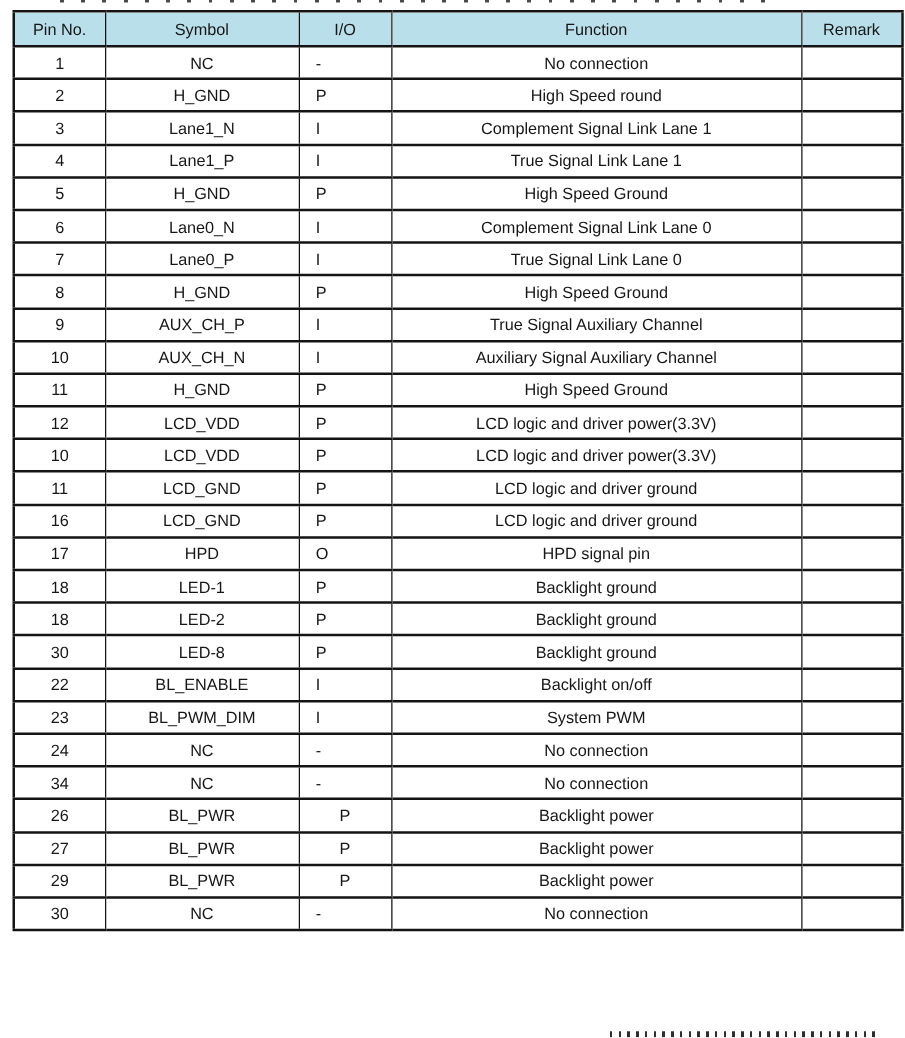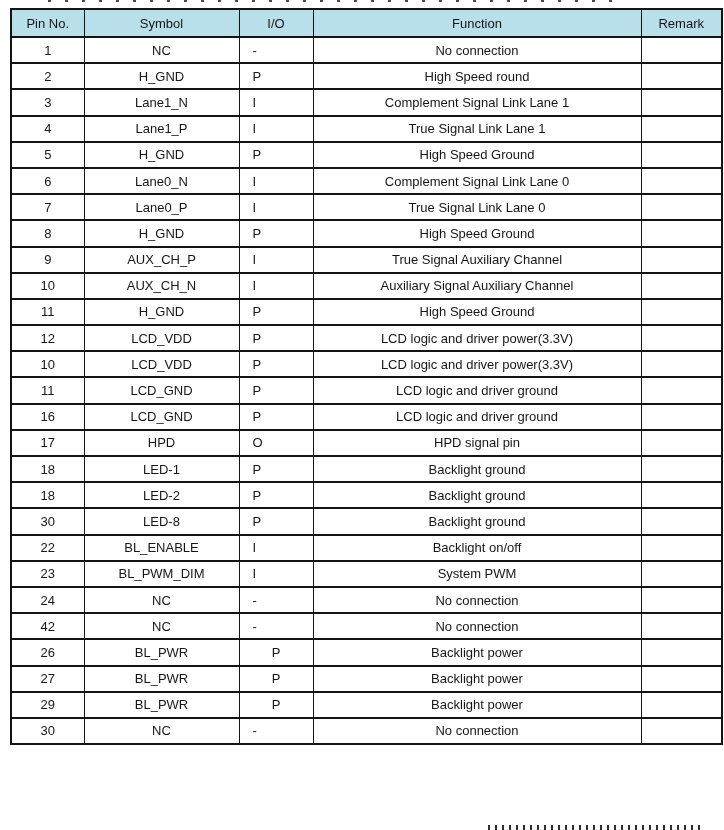--- a/index.html
+++ b/index.html
@@ -220,21 +220,21 @@
           <td></td>
         </tr>
         <tr>
           <td>24</td>
           <td>NC</td>
           <td class="io">-</td>
           <td>No connection</td>
           <td></td>
         </tr>
         <tr>
-          <td>42</td>
+          <td>34</td>
           <td>NC</td>
           <td class="io">-</td>
           <td>No connection</td>
           <td></td>
         </tr>
         <tr>
           <td>26</td>
           <td>BL_PWR</td>
           <td class="io io-center">P</td>
           <td>Backlight power</td>

